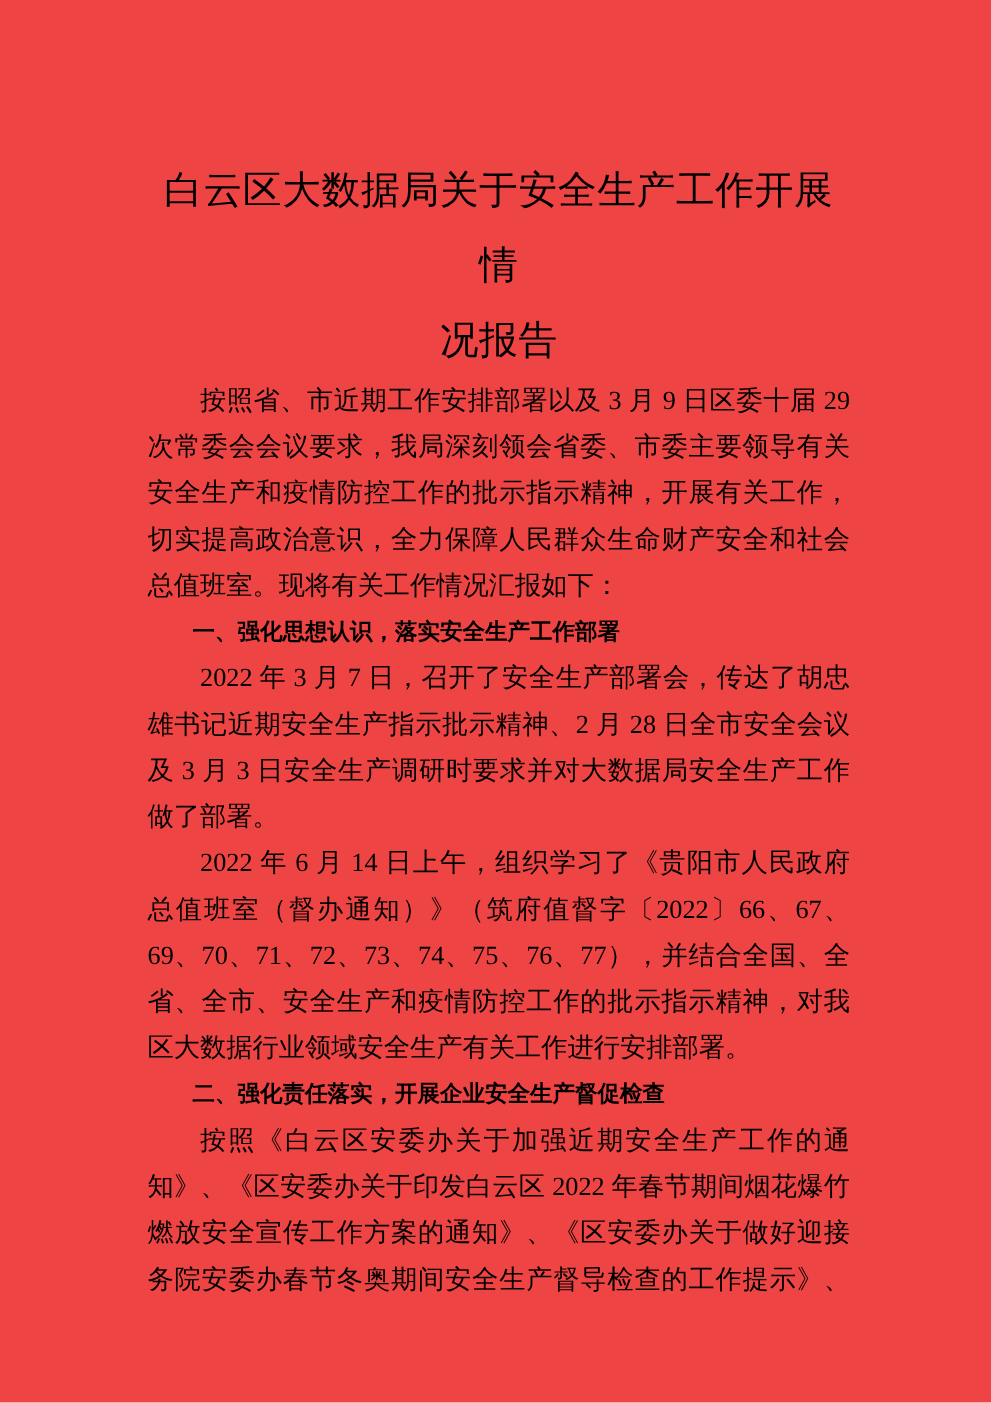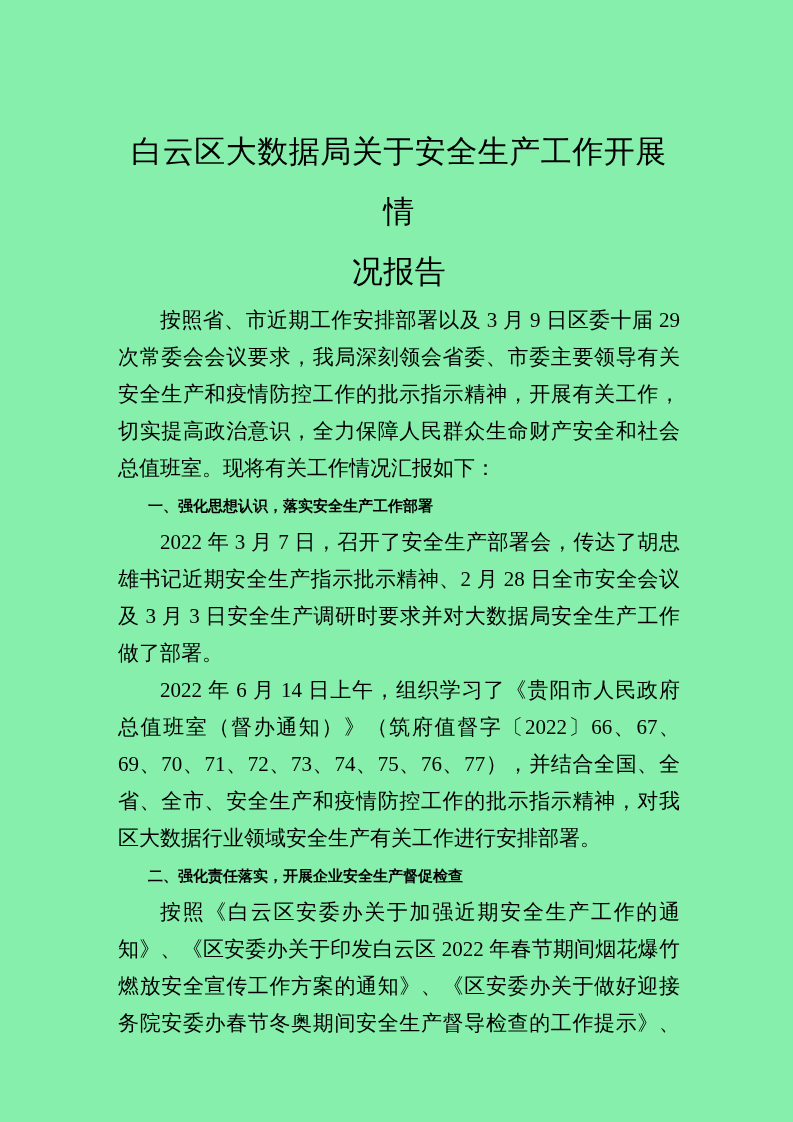--- a/index.html
+++ b/index.html
@@ -4,21 +4,21 @@
 <style>
   html, body {
     margin: 0;
     padding: 0;
     background: #ffffff;
   }
   .page {
     position: relative;
     width: 793px;
     height: 1122px;
-    background: #86efac;
+    background: #ef4444;
     box-sizing: border-box;
     padding: 122px 113px 0 118px;
     color: #000000;
     font-family: "Liberation Serif", serif;
     overflow: hidden;
   }
   .doc-title {
     margin: 0;
     font-size: 31px;
     font-weight: normal;
@@ -49,21 +49,21 @@
   .line.end {
     text-align: left;
     text-align-last: left;
   }
   .section-heading {
     height: 37px;
     overflow: hidden;
     text-indent: 2em;
     font-family: "Liberation Sans", sans-serif;
     font-weight: bold;
-    font-size: 15px;
+    font-size: 18px;
     line-height: 37px;
     text-align: left;
   }
 </style>
 </head>
 <body>
 
 <div class="page">
 
   <h1 class="doc-title">

